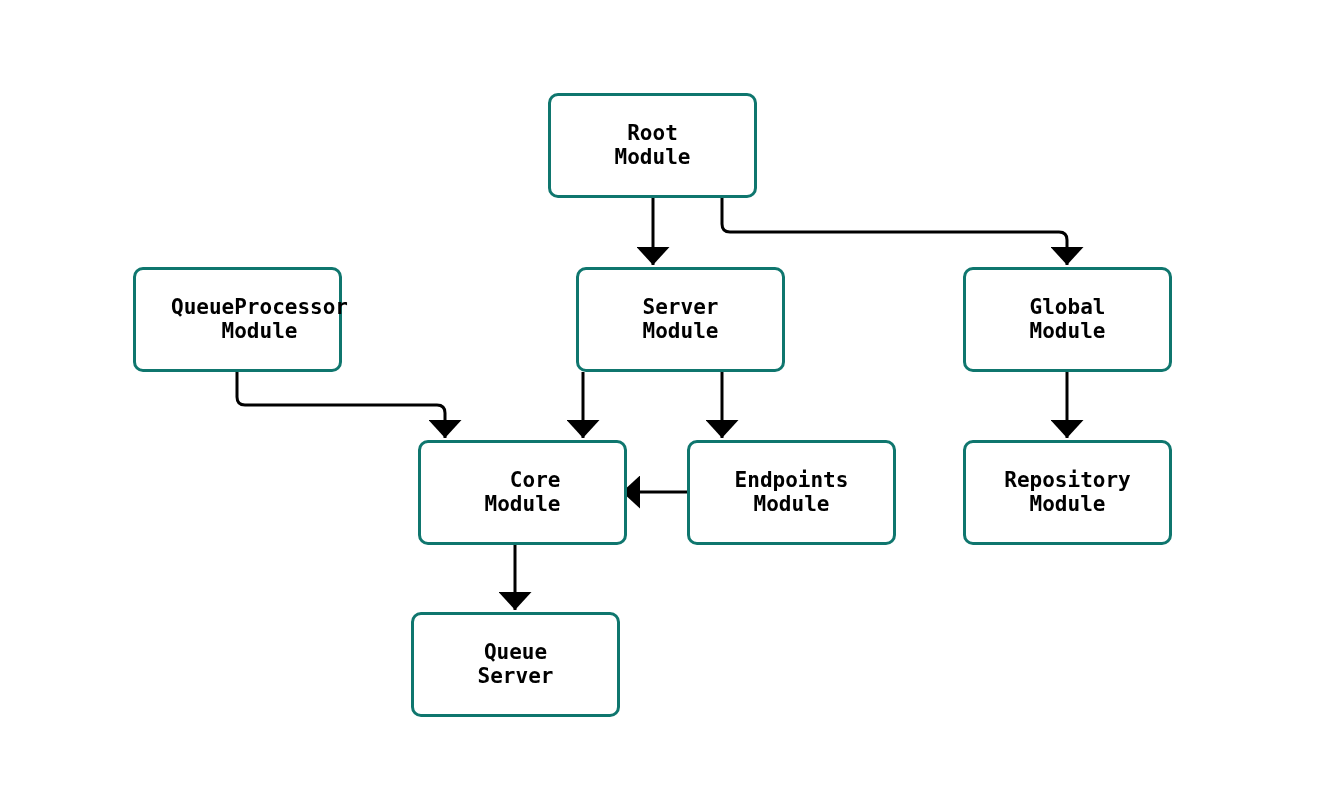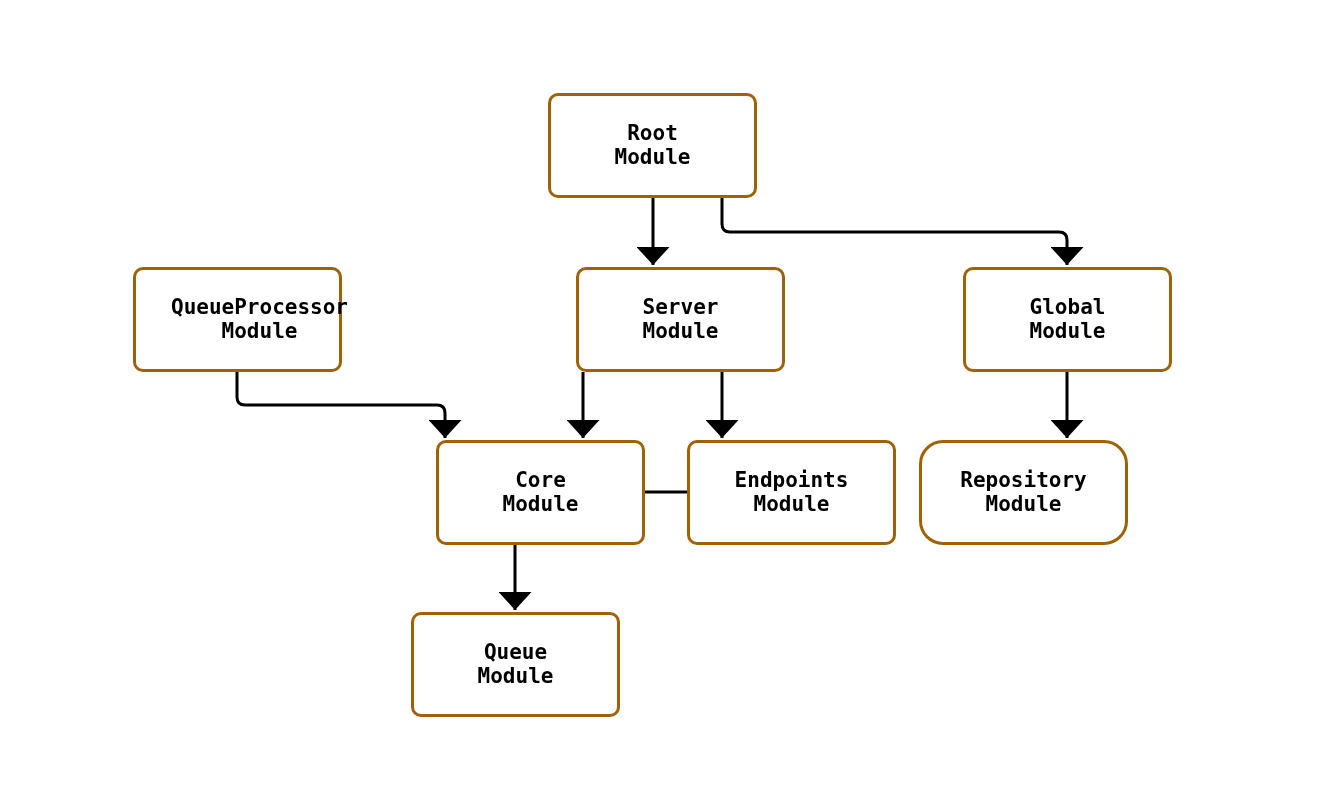--- a/index.html
+++ b/index.html
@@ -20,40 +20,40 @@
     left: 0;
     top: 0;
     width: 1337px;
     height: 809px;
   }
   .node {
     position: absolute;
     box-sizing: border-box;
     width: 209px;
     height: 105px;
-    border: 3px solid #a16207;
+    border: 3px solid #0f766e;
     border-radius: 10px;
     background: #ffffff;
     display: flex;
     align-items: center;
     justify-content: center;
     text-align: center;
     font-weight: 700;
     font-size: 21px;
     line-height: 1.12;
     color: #000000;
     white-space: pre-line;
   }
   .n-root          { left: 548px; top: 93px;  }
   .n-queueprocessor{ left: 133px; top: 267px; padding-left: 44px; }
   .n-server        { left: 548px; top: 267px; margin-left: 28px; }
   .n-global        { left: 963px; top: 267px; }
-  .n-core          { left: 436px; top: 440px; }
+  .n-core          { left: 418px; top: 440px; text-align: right; }
   .n-endpoints     { left: 687px; top: 440px; }
-  .n-repository    { left: 919px; top: 440px; border-radius: 24px; }
+  .n-repository    { left: 963px; top: 440px; }
   .n-queue         { left: 411px; top: 612px; }
 </style>
 </head>
 <body>
 
 <div class="canvas">
 
   <svg class="edges" viewBox="0 0 1337 809" xmlns="http://www.w3.org/2000/svg">
     <defs>
       <marker id="arrow" viewBox="0 0 6 11" refX="6" refY="5.5" markerWidth="6" markerHeight="11" orient="auto-start-reverse" markerUnits="strokeWidth">
@@ -87,15 +87,15 @@
   <div class="node n-core">Core
 Module</div>
 
   <div class="node n-endpoints">Endpoints
 Module</div>
 
   <div class="node n-repository">Repository
 Module</div>
 
   <div class="node n-queue">Queue
-Module</div>
+Server</div>
 
 </div>
 
 </body></html>

